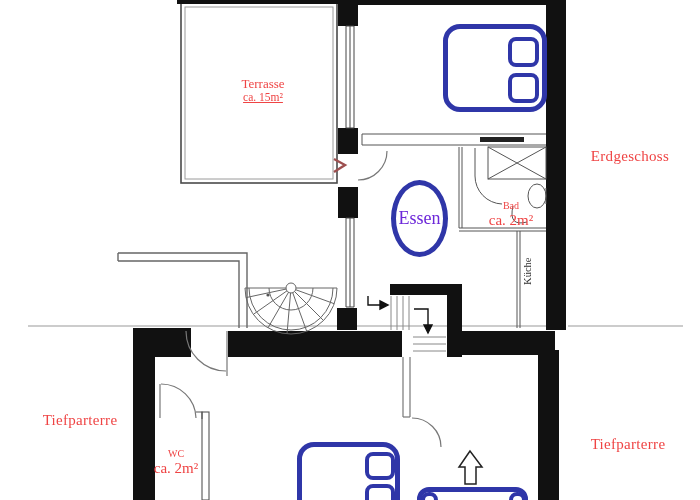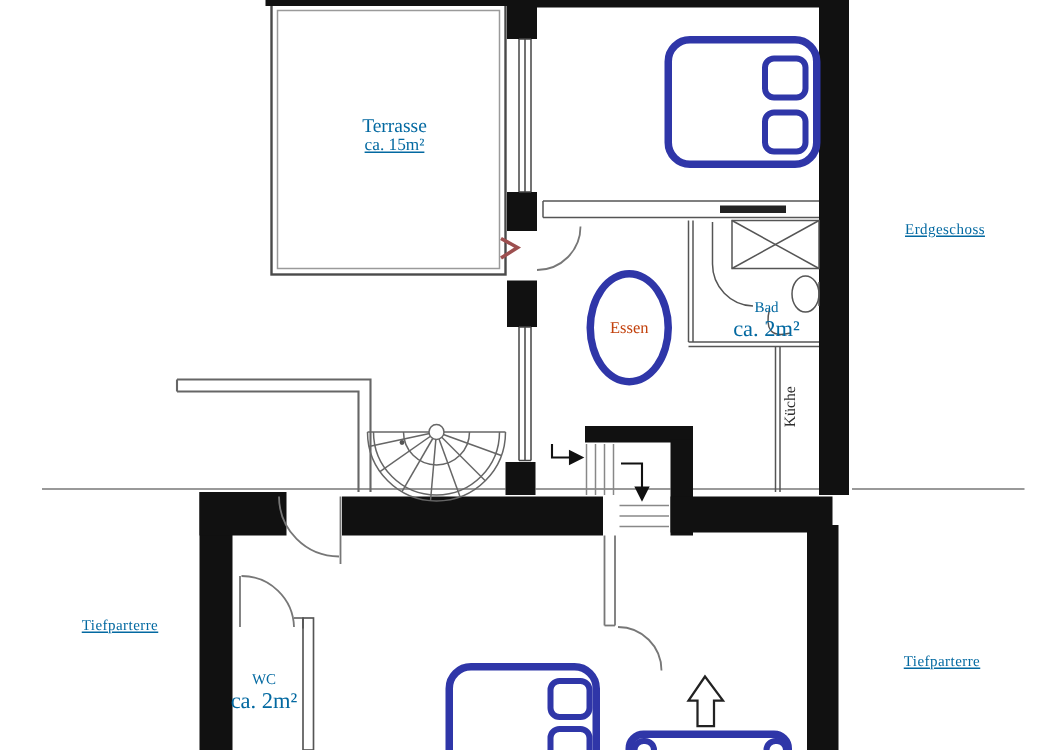--- a/index.html
+++ b/index.html
@@ -8,31 +8,31 @@
     --wall:#111111;
     --thin:#555555;
     --ground:#999999;
   }
   html,body{margin:0;padding:0;background:#ffffff;}
   #canvas{
     position:relative;width:700px;height:500px;background:#ffffff;
     overflow:hidden;font-family:"Liberation Serif",serif;
   }
   #plan-svg{position:absolute;left:0;top:0;width:700px;height:500px;}
-  .lbl{position:absolute;color:#0369a1;text-align:center;line-height:1.18;}
+  .lbl{position:absolute;color:#ef4444;text-align:center;line-height:1.18;}
   .lbl .big{font-size:13px;display:block;}
   .lbl .small{font-size:11.5px;display:block;text-decoration:underline;}
   .lbl .tiny{font-size:10px;display:block;}
   .lbl .tiny2{font-size:15px;display:block;}
-  .floor-lbl{font-size:10px;letter-spacing:.3px;text-decoration:underline;}
+  .floor-lbl{font-size:15px;letter-spacing:.3px;}
   .blue{position:absolute;box-sizing:border-box;border:5px solid var(--blue);background:transparent;}
   .bed{border-radius:17px;}
   .pillow{border-width:4px;border-radius:8px;}
   .ellipse{border-radius:50%;display:flex;align-items:center;justify-content:center;}
-  .ellipse span{font-size:11px;color:#c2410c;}
+  .ellipse span{font-size:18px;color:#6d28d9;}
   .kueche{transform:rotate(-90deg);transform-origin:center;font-size:10.5px;color:#2e2e2e;}
 </style>
 </head>
 <body>
 
 <div id="canvas">
 
   <svg id="plan-svg" viewBox="0 0 700 500">
 
     <g stroke="#999" stroke-width="1.2">

